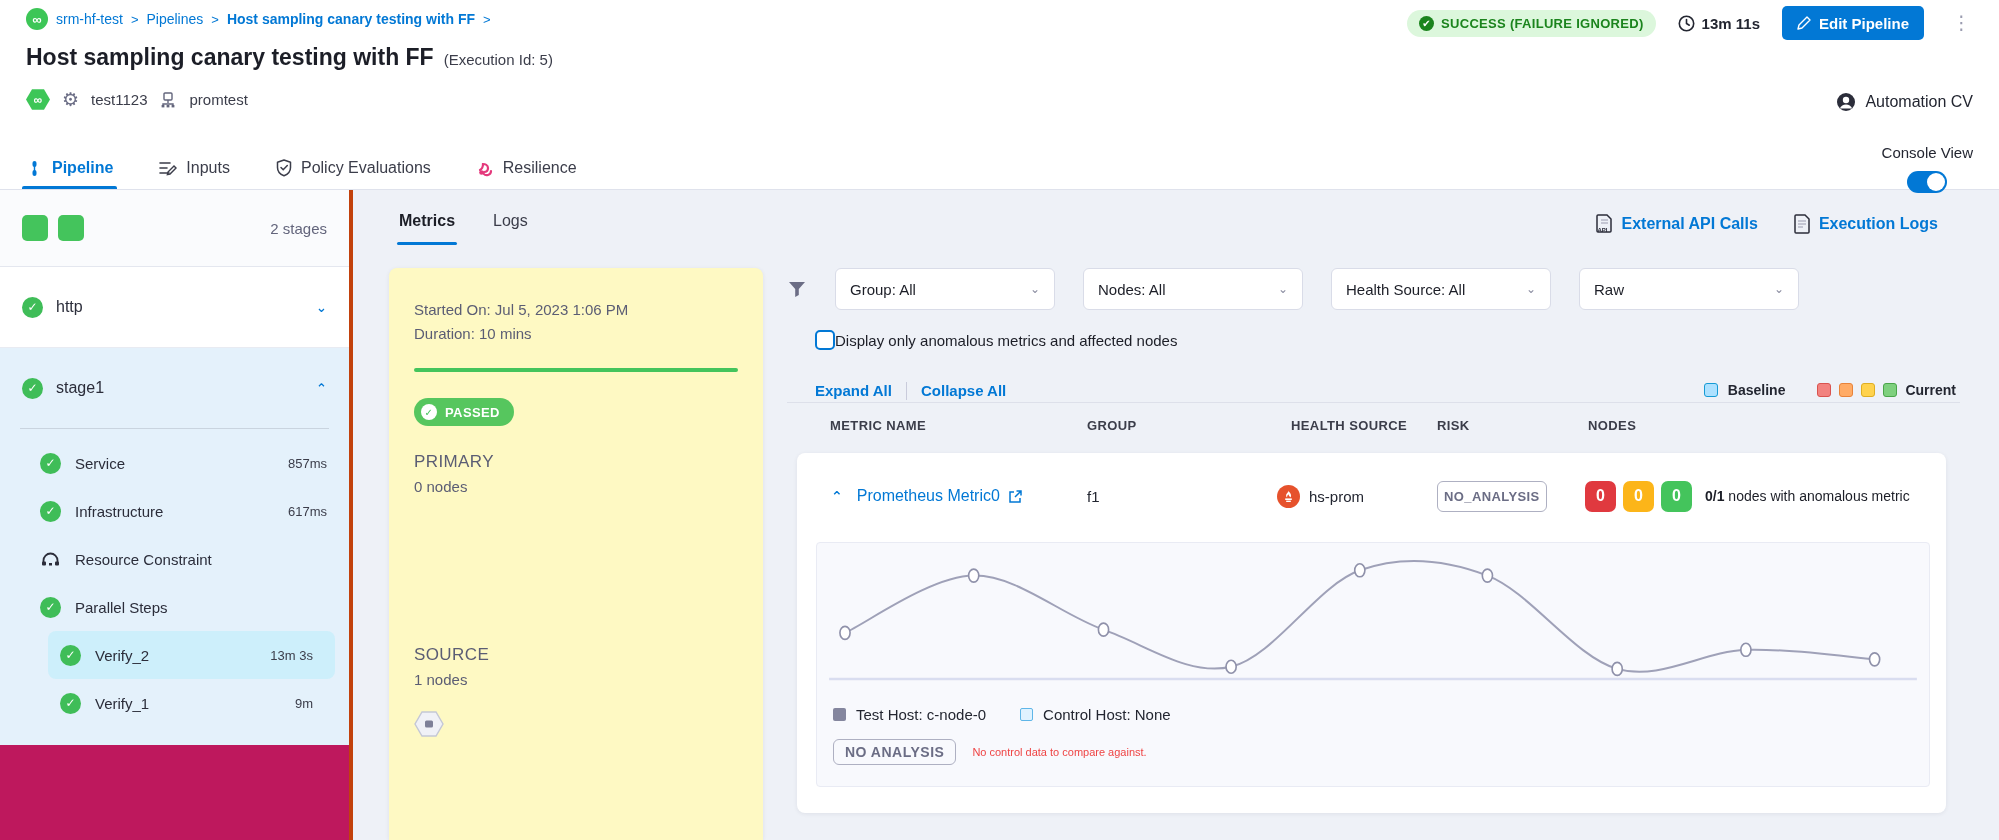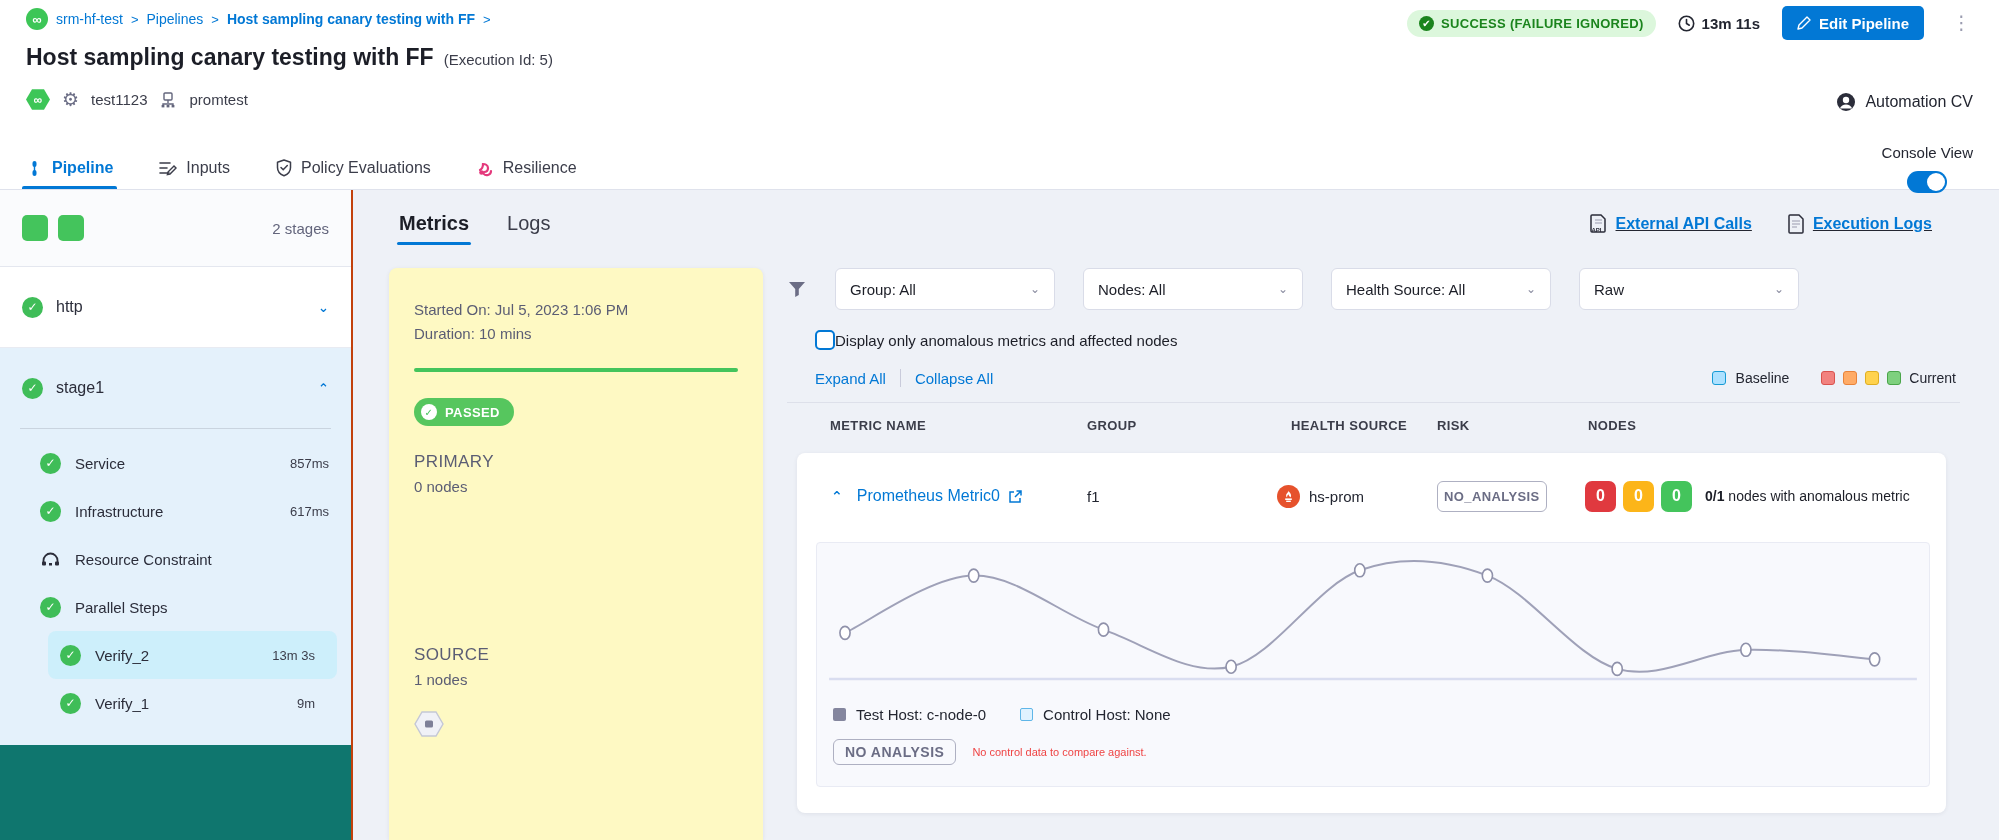--- a/index.html
+++ b/index.html
@@ -31,21 +31,21 @@
   
   .tabbar { position:absolute; top:147px; left:0; right:0; height:43px; background:#fff; border-bottom:1px solid #dfe2ec; display:flex; align-items:center; padding:0 26px; }
   .tabbar .tab { display:flex; align-items:center; gap:9px; font-size:16px; color:#3b3d4a; margin-right:46px; height:100%; cursor:pointer; position:relative; }
   .tabbar .tab.active { color:#0278d5; font-weight:700; }
   .tabbar .tab.active::after { content:""; position:absolute; left:-4px; right:-4px; bottom:0; height:3px; background:#0278d5; border-radius:2px 2px 0 0; }
   .console-view { margin-left:auto; display:flex; align-items:center; gap:10px; font-size:15px; color:#232631;flex-direction:column; }
   .toggle { width:40px; height:22px; border-radius:11px; background:#0278d5; position:relative; cursor:pointer; }
   .toggle .knob { position:absolute; top:2px; right:2px; width:18px; height:18px; background:#fff; border-radius:50%; }
 
   
-  .sidebar { position:absolute; top:190px; left:0; bottom:0; width:353px; background:#0f766e; border-right:2px solid #c2410c; }
+  .sidebar { position:absolute; top:190px; left:0; bottom:0; width:353px; background:#be185d; border-right:4px solid #c2410c; }
   .sidebar-head { height:77px; display:flex; align-items:center; padding:0 22px; border-bottom:1px solid #e4e7ef; background:#fafbfd; }
   .sq { width:26px; height:26px; border-radius:5px; background:#44c45c; margin-right:10px; }
   .stage-count { margin-left:auto; font-size:15px; color:#63657c; }
   .stage-row { display:flex; align-items:center; padding:0 22px; cursor:pointer; }
   .stage-row .chev { margin-left:auto; color:#0278d5; font-size:13px; font-weight:700; }
   .stage-http { height:81px; background:#fff; border-bottom:1px solid #e8ebf2; }
   .stage1-section { background:#e4f1fb; padding-bottom:18px; }
   .stage-stage1 { height:80px; }
   .stage-label { font-size:16px; color:#2b2d3a; margin-left:13px; }
   .stage1-divider { height:1px; background:#c9d4df; margin:0 20px 10px 20px; }
@@ -53,43 +53,43 @@
   .step-row .step-label { font-size:15px; color:#2b2d3a; margin-left:14px; }
   .step-row .step-duration { margin-left:auto; font-size:13px; color:#3b3d4a; }
   .step-row.indent { margin-left:48px; margin-right:14px; padding-left:12px; border-radius:8px; }
   .step-row.highlight { background:#cdeffb; }
   .check-circle { width:21px; height:21px; min-width:21px; border-radius:50%; background:#3fbd58; color:#fff; display:flex; align-items:center; justify-content:center; font-size:12px; font-weight:700; }
   .rc-icon { width:21px; display:flex; justify-content:center; color:#2b2d3a; }
 
   
   .verify-col { position:absolute; top:190px; left:383px; width:382px; bottom:0; }
   .metric-tabs { display:flex; gap:38px; padding:22px 0 0 16px; height:55px; }
-  .mtab { font-size:20px; color:#3b3d4a; padding-bottom:10px; cursor:pointer; position:relative; }
+  .mtab { font-size:16px; color:#3b3d4a; padding-bottom:10px; cursor:pointer; position:relative; }
   .mtab.active { font-weight:700; color:#1c1e27; }
   .mtab.active::after { content:""; position:absolute; left:-2px; right:-2px; bottom:0; height:3px; background:#0278d5; border-radius:2px; }
   .verify-card { position:absolute; top:78px; left:6px; right:2px; bottom:0; background:#fef9c3; border-radius:8px 8px 0 0; box-shadow:0 1px 4px rgba(40,41,61,.08); padding:30px 25px; }
   .started-on,.dur-line { font-size:15px; color:#5b5d74; line-height:24px; }
   .progress-line { height:4px; background:#44c45c; border-radius:2px; margin:22px 0 26px 0; }
   .passed-pill { display:inline-flex; align-items:center; gap:8px; background:#56c65e; color:#fff; font-size:13px; font-weight:700; letter-spacing:.4px; border-radius:15px; padding:6px 14px 6px 7px; }
   .passed-pill .wc { width:16px; height:16px; border-radius:50%; background:#fff; color:#44c45c; font-size:10px; font-weight:700; display:flex; align-items:center; justify-content:center; }
   .group-label { font-size:17px; color:#5b5d74; letter-spacing:.4px; margin-top:26px; }
   .group-nodes { font-size:15px; color:#5b5d74; margin-top:6px; }
   .canary-block { margin-top:150px; }
   .hex-node { margin-top:22px; }
 
   
   .metrics-col { position:absolute; top:190px; left:787px; right:39px; bottom:0; }
-  .links-row { position:absolute; top:24px; right:28px; display:flex; align-items:center; gap:36px;text-decoration:underline; }
+  .links-row { position:absolute; top:24px; right:22px; display:flex; align-items:center; gap:36px; }
   .panel-link { display:flex; align-items:center; gap:9px; color:#0278d5; font-size:16px; font-weight:700; cursor:pointer; }
   .filter-row { position:absolute; top:78px; left:0; display:flex; align-items:center; gap:28px; }
   .dropdown { width:220px; height:42px; background:#fff; border:1px solid #d9dce8; border-radius:6px; display:flex; align-items:center; padding:0 14px; font-size:15px; color:#1c1e27; cursor:pointer; }
   .dropdown .dchev { margin-left:auto; color:#8b8da1; font-size:12px; }
   .checkbox-row { position:absolute; top:140px; left:28px; display:flex; align-items:center; font-size:15px; color:#1c1e27; }
   .checkbox { width:20px; height:20px; border:2px solid #0278d5; border-radius:5px; background:#fff; cursor:pointer; }
-  .expand-row { position:absolute; top:179px; left:28px; right:0; display:flex; align-items:center; font-size:15px; }
+  .expand-row { position:absolute; top:192px; left:28px; right:0; display:flex; align-items:flex-start; font-size:15px;font-weight:bold; }
   .blue-link { color:#0278d5; cursor:pointer; }
   .vbar { width:1px; height:18px; background:#c9cbdb; margin:0 14px; }
   .legend-right { margin-left:auto; display:flex; align-items:center; gap:8px; font-size:14px; color:#232631; padding-right:4px; }
   .lg-sq { width:14px; height:14px; border-radius:3px; }
   .lg-baseline { background:#ade1ff; border:1px solid #169bd5; margin-right:2px; }
   .lg-gap { width:16px; }
   .hdr-divider { position:absolute; top:212px; left:0; right:0; height:1px; background:#dde0ea; }
   .table-head { position:absolute; top:228px; left:0; right:0; font-size:13px; font-weight:600; color:#3b3d4a; letter-spacing:.4px; }
   .th { position:absolute; top:0; }
   .th-name { left:43px; } .th-group { left:300px; } .th-hs { left:504px; } .th-risk { left:650px; } .th-nodes { left:801px; }

